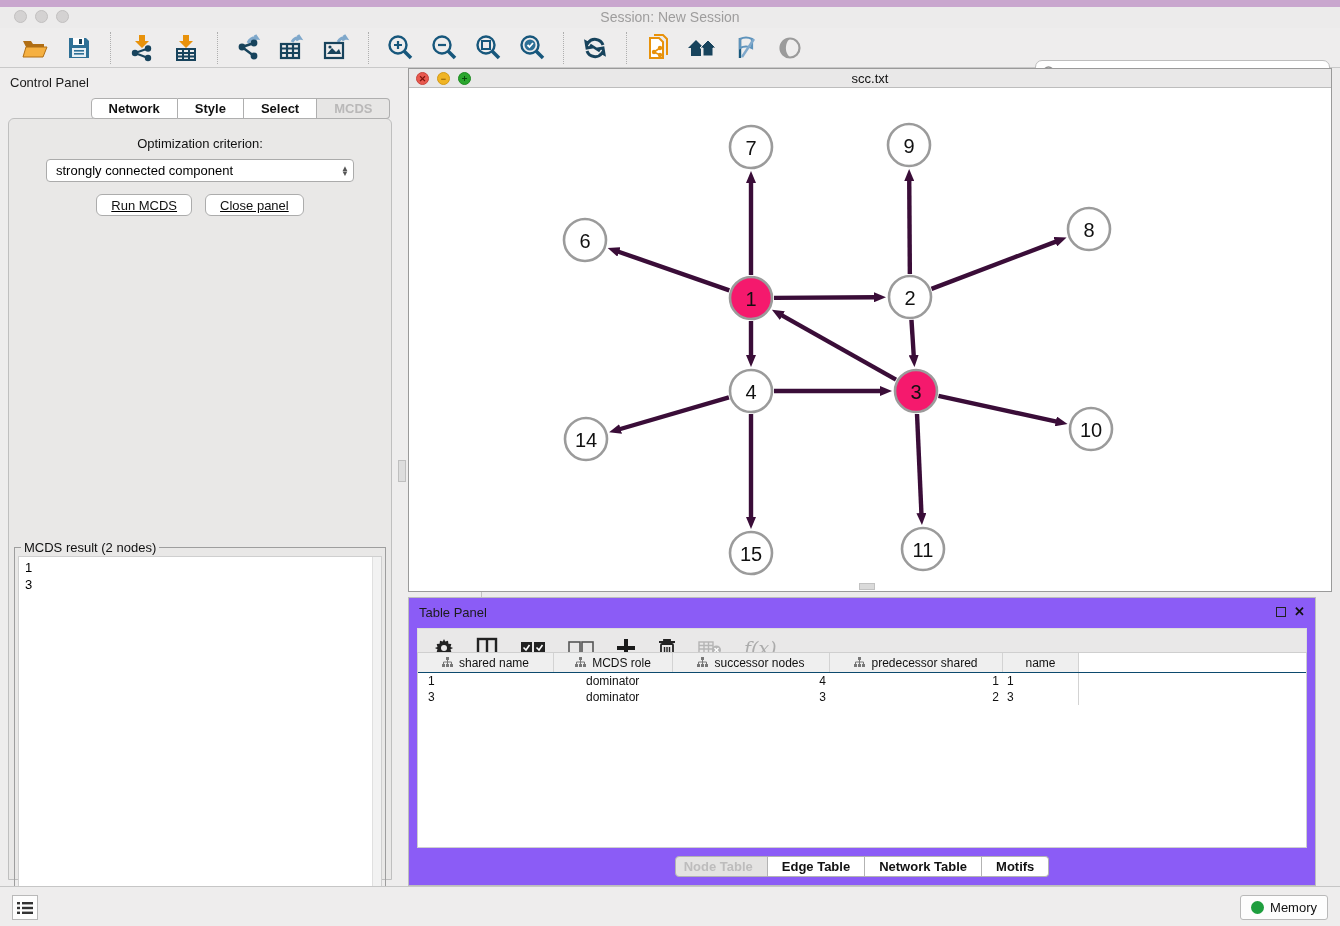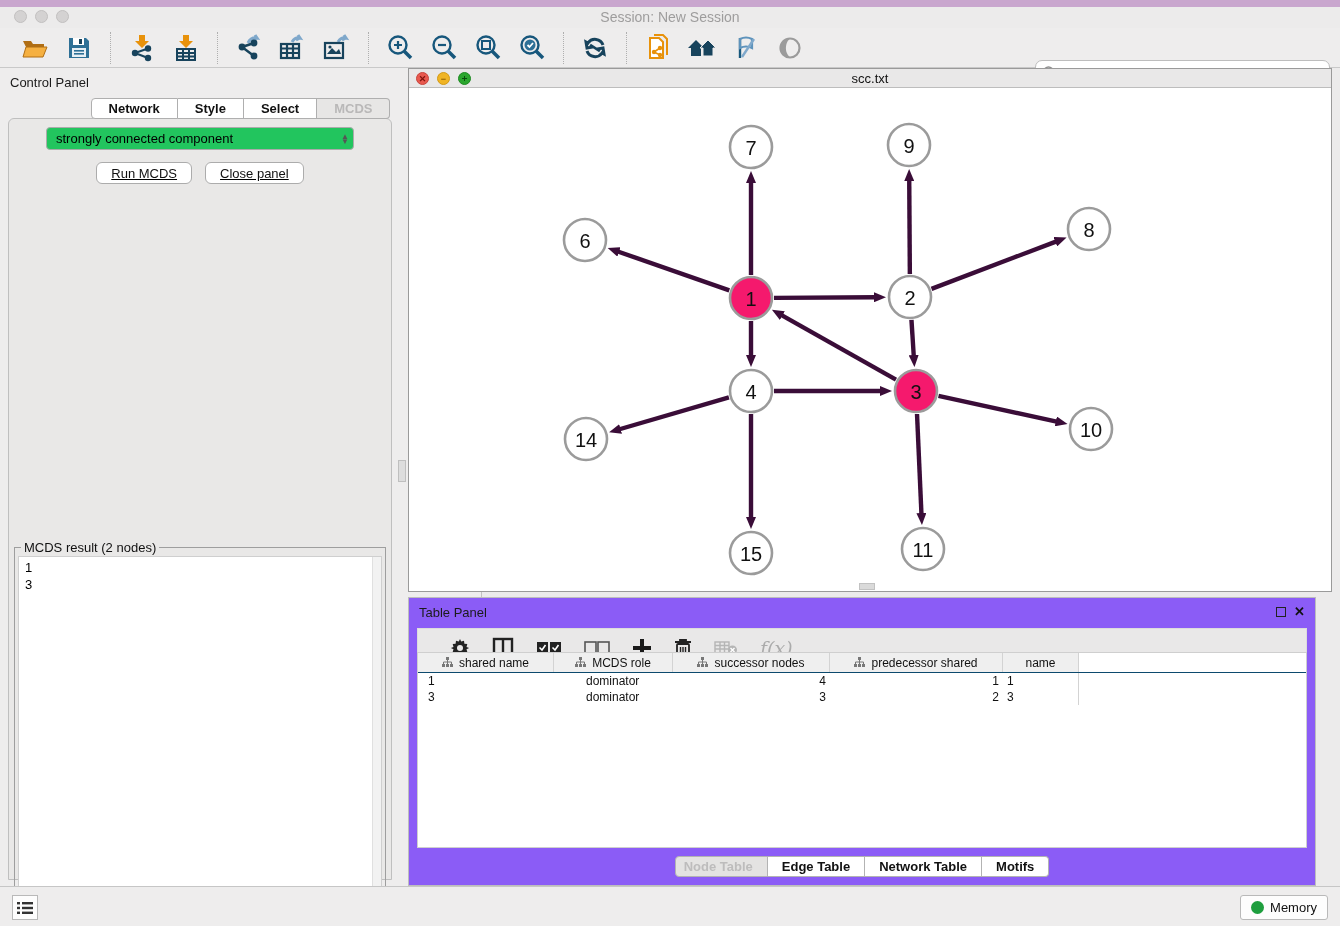--- a/index.html
+++ b/index.html
@@ -28,21 +28,21 @@
   .ph-icons { display:flex; gap:8px; align-items:center; }
   .float-glyph { width:10px; height:10px; border:1.6px solid #222; display:inline-block; }
   .close-glyph { font-size:13px; font-weight:bold; color:#111; line-height:10px; }
 
   .cp-tabs { position:absolute; left:0; top:30px; width:100%; display:flex; justify-content:center; z-index:2; }
   .cp-tab { height:21px; padding:0 17px; background:#fff; border:1px solid #AFAFAF; border-left:none; font-size:13px; font-weight:bold; color:#111; display:flex; align-items:center; }
   .cp-tab:first-child { border-left:1px solid #AFAFAF; border-radius:4px 0 0 4px; }
   .cp-tab.sel { background:#E7E6E5; color:#B9B8B8; border-radius:0 4px 4px 0; }
   .cp-body { position:absolute; left:8px; top:50px; width:384px; height:762px; background:#E9E8E7; border:1px solid #BFBFBF; border-radius:6px 6px 0 0; }
   .opt-label { text-align:center; margin-top:17px; font-size:13px; color:#111; }
-  .opt-select { margin:8px auto 0 auto; width:308px; height:23px; background:#22c55e; border:1px solid #ABABAB; border-radius:4px; display:flex; align-items:center; padding:0 4px 0 9px; font-size:13px; }
+  .opt-select { margin:8px auto 0 auto; width:308px; height:23px; background:#ffffff; border:1px solid #ABABAB; border-radius:4px; display:flex; align-items:center; padding:0 4px 0 9px; font-size:13px; }
   .opt-select .sel-text { flex:1; }
   .stepper { display:flex; flex-direction:column; align-items:center; line-height:5px; color:#555; font-size:8px; }
   .cp-buttons { display:flex; justify-content:center; gap:13px; margin-top:12px;text-decoration:underline; }
   .btn { background:#fff; border:1px solid #ACACAC; border-radius:6px; height:22px; padding:0 14px; font-size:13px; color:#111; display:flex; align-items:center; }
 
   .mcds-group { position:absolute; left:5px; top:428px; width:372px; height:382px; border:1px solid #9E9E9E; }
   .mcds-legend { position:absolute; left:6px; top:-8px; background:#E9E8E7; padding:0 3px; font-size:13px; color:#111; }
   .mcds-textarea { position:absolute; left:3px; top:8px; right:3px; bottom:3px; background:#fff; border:1px solid #CFCFCF; font-size:13px; padding:2px 0 0 6px; line-height:17px; }
   .mcds-scroll { position:absolute; right:0; top:0; bottom:0; width:9px; background:#F2F2F2; border-left:1px solid #E0E0E0; }
 
@@ -55,21 +55,21 @@
   .tl { position:absolute; top:3px; display:flex; gap:8px; left:7px; }
   .tl span { width:13px; height:13px; border-radius:50%; font-size:9px; font-weight:bold; display:flex; align-items:center; justify-content:center; }
   .tl .red { background:#E8594F; border:1px solid #C8443C; color:#7E120C; }
   .tl .yellow { background:#F0B424; border:1px solid #D29A17; color:#8F5E00; }
   .tl .green { background:#2BA62E; border:1px solid #1E8A22; color:#0A4D0D; }
   .net-canvas { position:absolute; left:0; top:19px; width:922px; height:503px; background:#fff; }
   .h-grip { position:absolute; left:450px; bottom:1px; width:16px; height:7px; background:#DADADA; border:1px solid #C2C2C2; }
 
   
   .table-panel { position:absolute; left:408px; top:597px; width:908px; height:289px; background:#8b5cf6; border:1px solid #BDBDBD; }
-  .tp-toolbar { margin:6px 8px 0 8px; height:40px; background:#E9E8E8; border:1px solid #DDDCDC; display:flex; align-items:center; gap:22px; padding-left:32px; }
+  .tp-toolbar { margin:6px 8px 0 8px; height:40px; background:#E9E8E8; border:1px solid #DDDCDC; display:flex; align-items:center; gap:22px; padding-left:16px; }
   .tp-ico { display:flex; align-items:center; justify-content:center; }
   .fx-label { font-family:"DejaVu Serif", serif; font-style:italic; font-size:19px; color:#ABABAB; }
   .tbl { position:absolute; left:8px; top:54px; right:8px; bottom:37px; background:#fff; border:1px solid #CFCFCF; overflow:hidden; }
   .tbl-head { display:flex; height:20px; border-bottom:1px solid #0c4a6e; }
   .th { background:#EFEFEF; border-right:1px solid #D3D3D3; display:flex; align-items:center; justify-content:center; gap:6px; font-size:12px; color:#111; }
   .tr { display:flex; height:16px; font-size:12px; color:#111; }
   .td { padding:0 4px; display:flex; align-items:center; }
   .c1 { width:136px; } .c2 { width:119px; } .c3 { width:157px; } .c4 { width:173px; } .c5 { width:76px; border-right:1px solid #D3D3D3; }
   .num { justify-content:flex-end; }
   .td.c1 { padding-left:10px; } .td.c2 { padding-left:32px; }
@@ -262,20 +262,21 @@
       <span class="close-glyph">✕</span>
     </div>
   </div>
   <div class="cp-tabs">
     <div class="cp-tab">Network</div>
     <div class="cp-tab">Style</div>
     <div class="cp-tab">Select</div>
     <div class="cp-tab sel">MCDS</div>
   </div>
   <div class="cp-body">
+    <div class="opt-label">Optimization criterion:</div>
     <div class="opt-select">
       <span class="sel-text">strongly connected component</span>
       <span class="stepper">
           <span>▲</span>
           <span>▼</span>
         </span>
     </div>
     <div class="cp-buttons">
       <div class="btn">Run MCDS</div>
       <div class="btn">Close panel</div>

